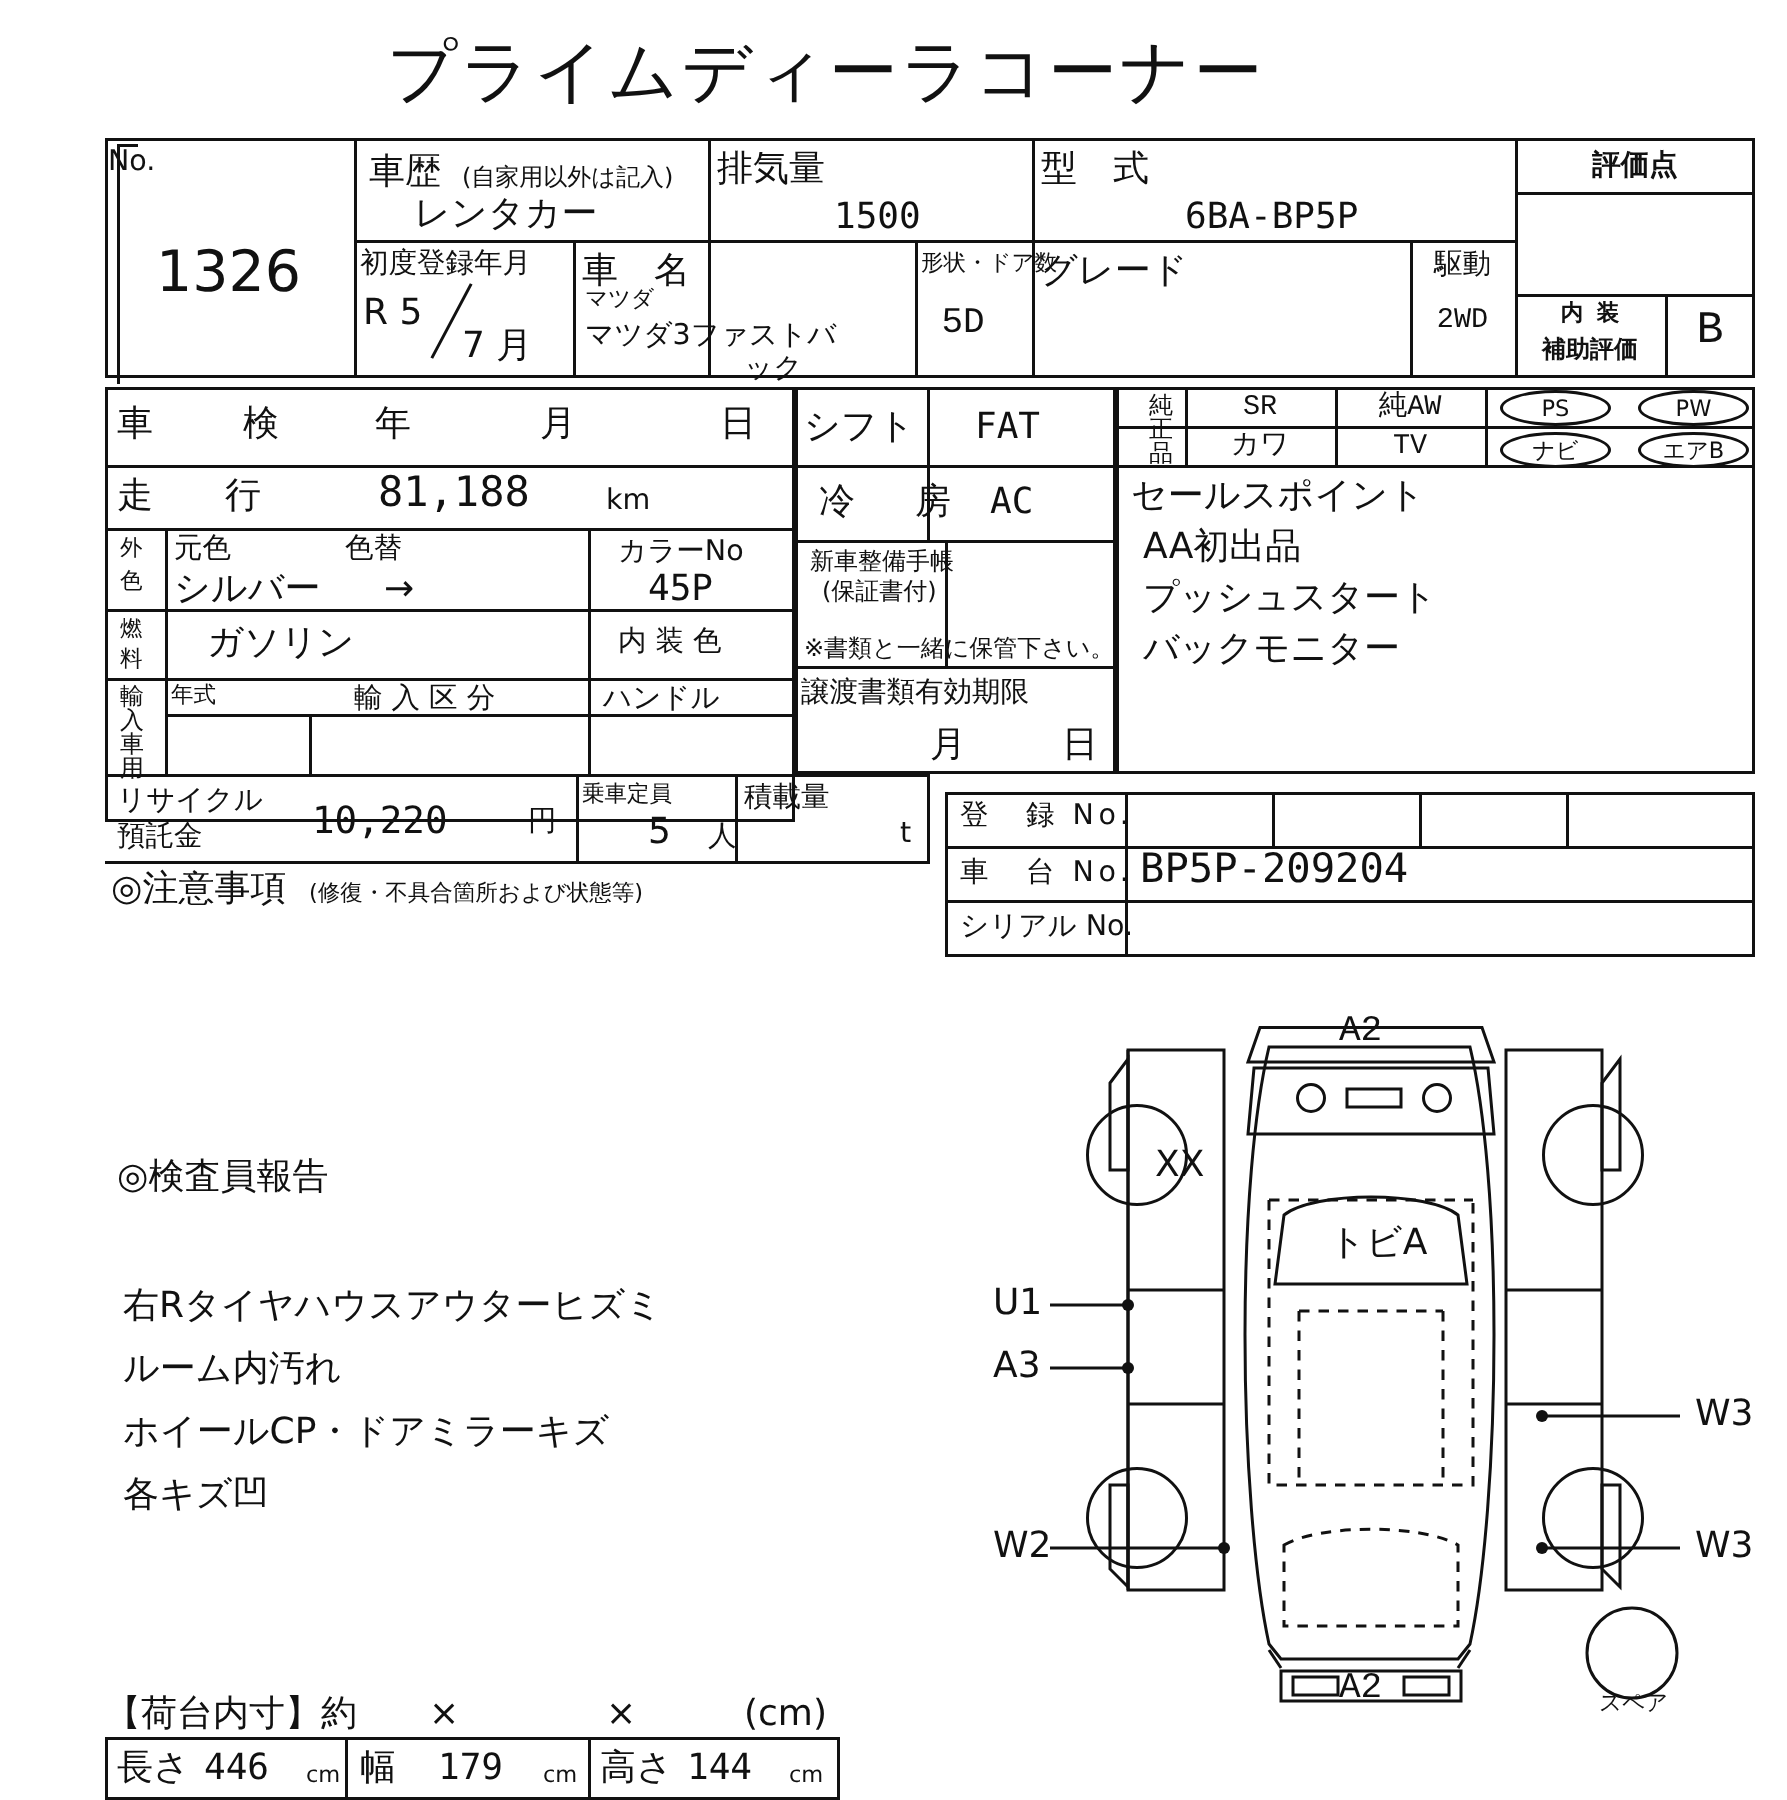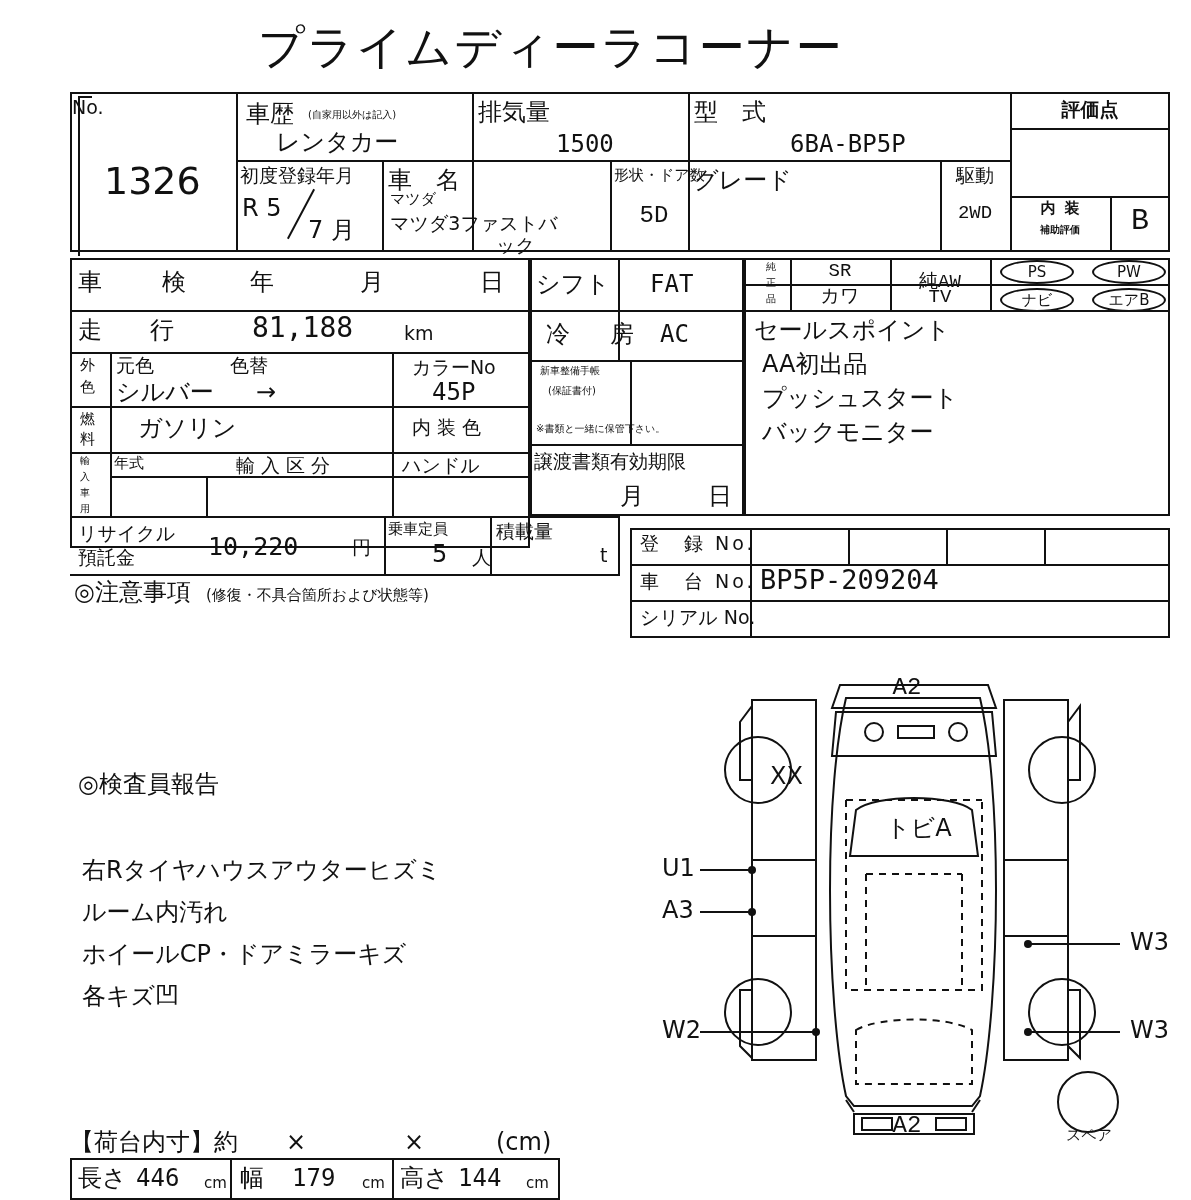--- a/index.html
+++ b/index.html
@@ -7,21 +7,21 @@
   .sheet{position:absolute;left:0;top:0;width:1191px;height:1200px;border-radius:20px;}
   .t{position:absolute;white-space:nowrap;line-height:1;}
   .bx{position:absolute;box-sizing:border-box;border:2px solid #111;}
   .ln{position:absolute;background:#111;}
   .hl{height:2px;}
   .vl{width:2px;}
   .title{font-size:46px;letter-spacing:2px;font-weight:400;}
   .mid{font-size:24px;}
   .sm{font-size:19px;}
   .xs{font-size:15px;}
-  .xxs{font-size:10px;}
+  .xxs{font-size:16px;}
   .mono{font-family:"DejaVu Sans Mono","Liberation Mono",monospace;}
   .ctr{text-align:center;font-family:Liberation Mono, monospace;}
   .ellipse{position:absolute;box-sizing:border-box;border:2px solid #111;border-radius:50%;display:flex;align-items:center;justify-content:center;}
   .car svg{display:block;}
 </style>
 </head>
 <body>
 
 <div class="sheet">
 
@@ -69,21 +69,21 @@
   <div class="t mid" style="left:242px;top:196px;">R 5</div>
   <div class="ln" style="left:300px;top:186px;width:2px;height:56px;transform:rotate(28deg);"></div>
   <div class="t mid" style="left:308px;top:218px;">7 月</div>
 
   <div class="t mid" style="left:388px;top:168px;">車　名</div>
   <div class="t xs" style="left:390px;top:192px;">マツダ</div>
   <div class="t sm" style="left:390px;top:214px;">マツダ3ファストバ</div>
   <div class="t sm" style="left:496px;top:236px;">ック</div>
 
   <div class="t xs" style="left:614px;top:168px;">形状・ドア数</div>
-  <div class="t mid ctr" style="left:610px;top:204px;width:64px;padding-left:12px;">5D</div>
+  <div class="t mid ctr" style="left:610px;top:204px;width:64px;">5D</div>
 
   <div class="t mid" style="left:694px;top:168px;">グレード</div>
   <div class="t mid" style="left:760px;top:204px;"></div>
 
   <div class="t sm ctr" style="left:940px;top:168px;width:70px;">駆動</div>
   <div class="t sm ctr mono" style="left:940px;top:204px;width:70px;">2WD</div>
 
   <div class="bx" style="left:70px;top:258px;width:460px;height:290px;"></div>
   <div class="ln hl" style="left:70px;top:310px;width:460px;"></div>
   <div class="ln hl" style="left:70px;top:352px;width:460px;"></div>
@@ -173,21 +173,21 @@
   <div class="ln vl" style="left:790px;top:258px;height:52px;"></div>
   <div class="ln vl" style="left:890px;top:258px;height:52px;"></div>
   <div class="ln vl" style="left:990px;top:258px;height:52px;"></div>
   <div class="ln hl" style="left:744px;top:284px;width:426px;"></div>
 
   <div class="t xxs" style="left:766px;top:262px;">純</div>
   <div class="t xxs" style="left:766px;top:278px;">正</div>
   <div class="t xxs" style="left:766px;top:294px;">品</div>
 
   <div class="t sm ctr" style="left:790px;top:262px;width:100px;">SR</div>
-  <div class="t sm ctr" style="left:890px;top:262px;width:100px;margin-top:11px;">純AW</div>
+  <div class="t sm ctr" style="left:890px;top:262px;width:100px;">純AW</div>
   <div class="t sm ctr" style="left:790px;top:288px;width:100px;">カワ</div>
   <div class="t sm ctr" style="left:890px;top:288px;width:100px;">TV</div>
 
   <div class="ellipse" style="left:1000px;top:260px;width:74px;height:24px;">
     <span class="xs">PS</span>
   </div>
   <div class="ellipse" style="left:1092px;top:260px;width:74px;height:24px;">
     <span class="xs">PW</span>
   </div>
   <div class="ellipse" style="left:1000px;top:288px;width:74px;height:24px;">

